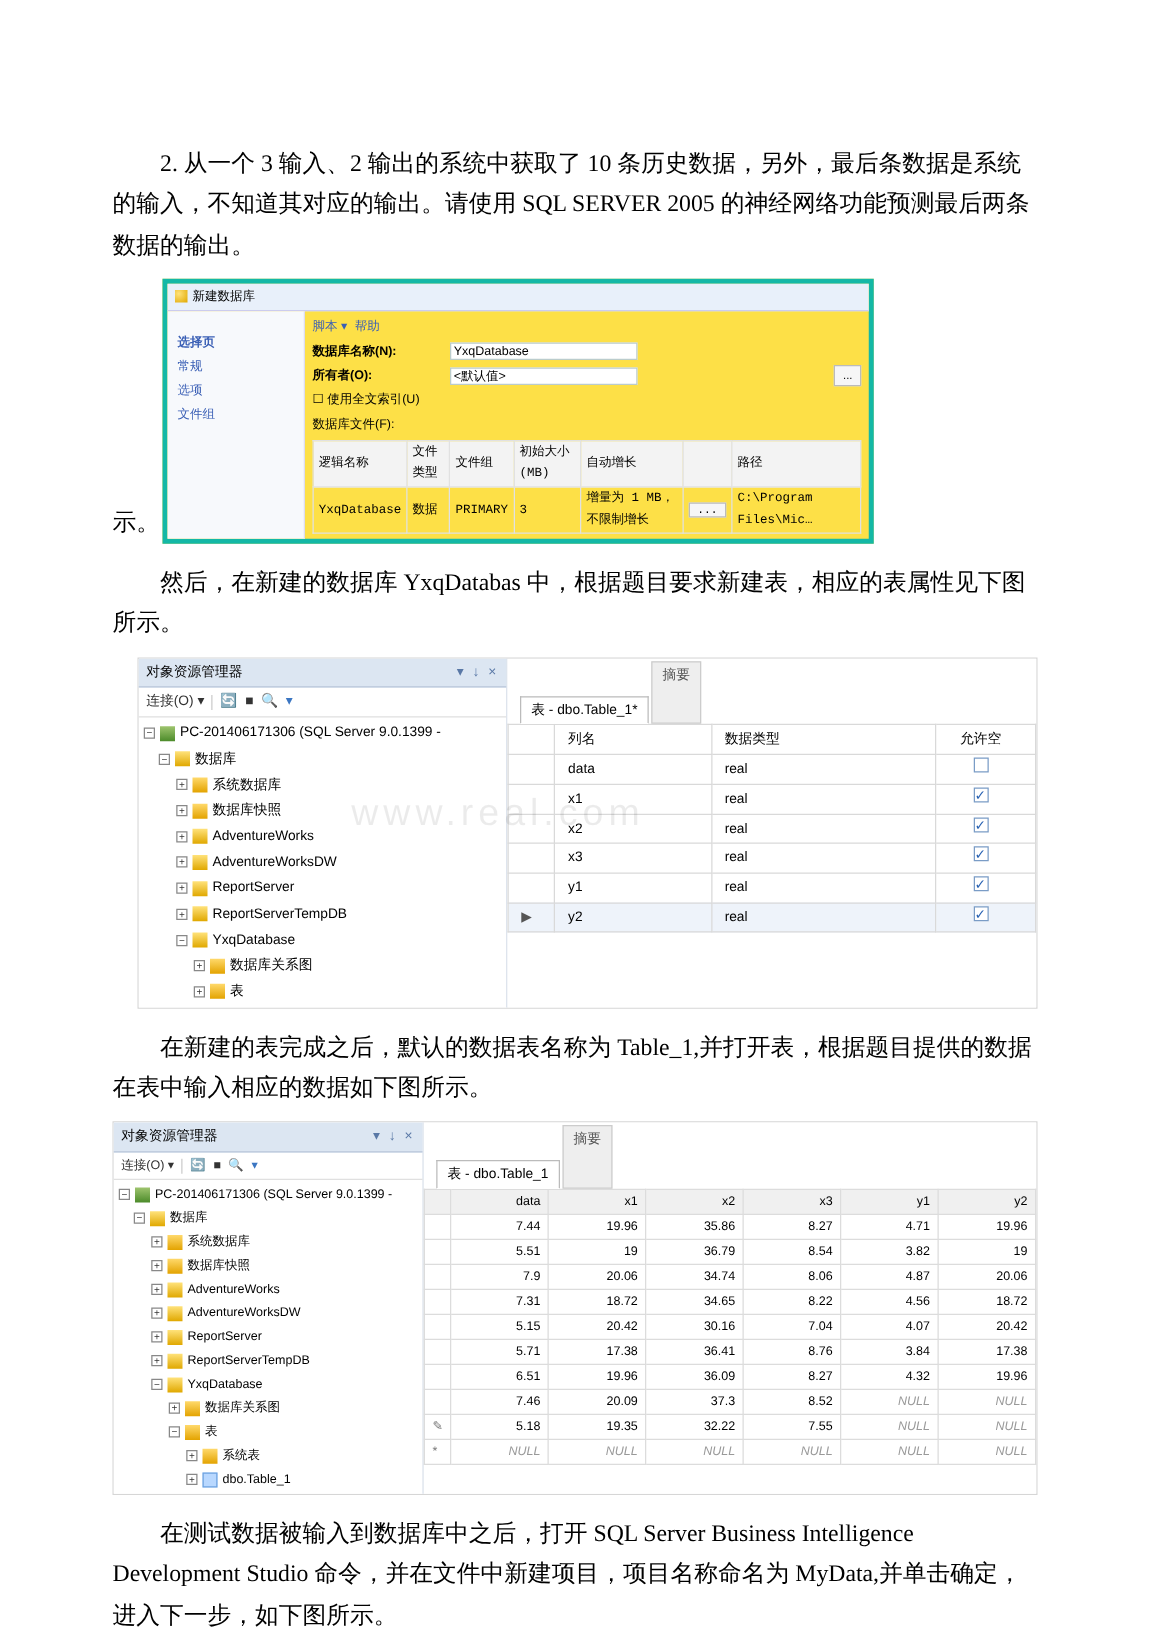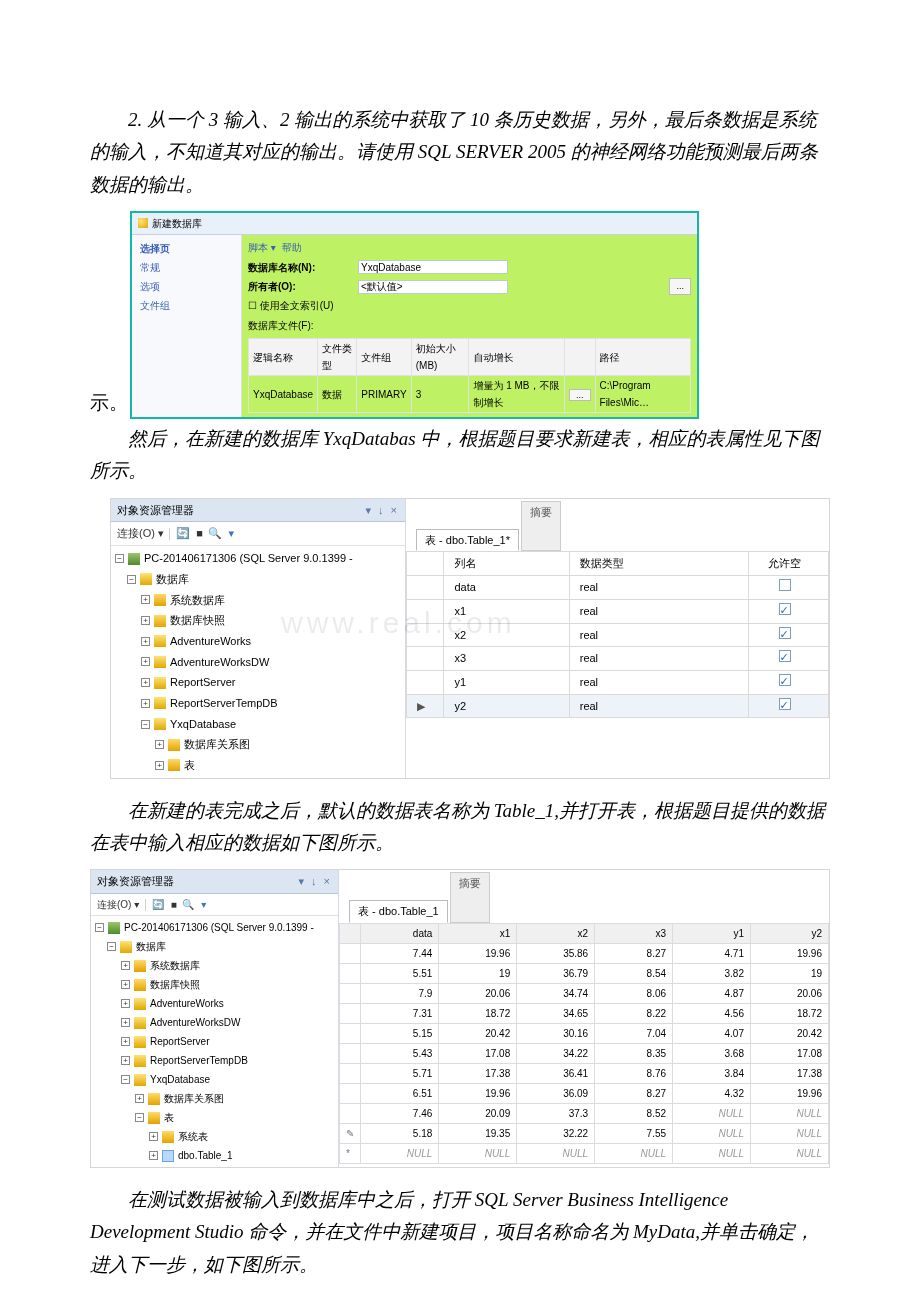--- a/index.html
+++ b/index.html
@@ -7,40 +7,40 @@
     margin: 0;
     padding: 0;
     background: #fff;
     font-family: "SimSun", "宋体", serif;
     font-size: 19px;
     line-height: 1.7;
     color: #000;
     width: 920px;
   }
   .page { padding: 100px 90px 60px 90px; }
-  p { margin: 4px 0 10px 0; text-indent: 2em; font-style: italic; }
+  p { margin: 16px 0 10px 0; text-indent: 2em; }
   .img-box { margin: 4px 0 16px 0; }
   .inline-img { display: inline-block; vertical-align: middle; }
 
   
   .fig1 {
     width: 569px; font-family: "Microsoft YaHei", Arial, sans-serif;
-    font-size: 10px; border: 2px solid #14b8a6; background: #bef264;
+    font-size: 10px; border: 4px solid #14b8a6; background: #fde047;
   }
   .fig1-title { background: #e8f0fa; border-bottom: 1px solid #cce; padding: 2px 6px; display:flex; align-items:center; gap:4px;}
   .mini-icon { width:10px; height:10px; background: radial-gradient(circle at 30% 30%, #ffe27a, #e0a800);}
   .fig1-body { display:flex; }
-  .fig1-left { width: 110px; border-right:1px solid #dde; background:#f7f9fc; padding:4px 0;}
+  .fig1-left { width: 110px; border-right:1px solid #dde; background:#f7f9fc; padding:16px 0;}
   .fig1-left .sel { color:#3a5fb5; padding:1px 8px;}
   .fig1-right { flex:1; padding: 4px 6px; }
   .fig1-toolbar { display:flex; gap:6px; color:#3a5fb5; margin-bottom:3px;}
   .fig1-row { display:flex; align-items:center; margin-bottom:2px;}
   .fig1-row .lab { width:110px;font-weight:bold;}
   .fig1-row input { border:1px solid #bcc; height:14px; font-size:10px; padding:0 2px;}
-  .fig1-files { border:1px solid #ccc; margin-top:4px;}
+  .fig1-files { border:1px solid #ccc; margin-top:4px;font-family:Liberation Mono, monospace;}
   .fig1-files th, .fig1-files td { border:1px solid #e1e1e1; padding:1px 4px; text-align:left; font-weight:normal;}
   .fig1-files th { background:#f3f3f3;}
   .btn-dots { border:1px solid #bbb; background:#f6f6f6; padding:0 6px; font-size:9px;}
 
   
   .fig2 { width:720px; font-family:"Microsoft YaHei",Arial,sans-serif; font-size:11px; display:flex; gap:0; border:1px solid #d6d6d6; position:relative;}
   .oe-panel { width:295px; background:#fff; border-right:1px solid #d3dbe8;}
   .oe-head { background:#dce6f2; padding:2px 6px; display:flex; justify-content:space-between; border-bottom:1px solid #b8c5d9; font-size:11px;}
   .oe-pins { letter-spacing:2px; color:#5978a6;}
   .oe-tool { padding:2px 6px; border-bottom:1px solid #e0e0e0; display:flex; align-items:center; gap:6px; color:#333;}
@@ -421,29 +421,20 @@
                 <td class="first rowptr"></td>
                 <td>5.15</td>
                 <td>20.42</td>
                 <td>30.16</td>
                 <td>7.04</td>
                 <td>4.07</td>
                 <td>20.42</td>
               </tr>
               <tr>
                 <td class="first rowptr"></td>
-                <td>5.43</td>
-                <td>17.08</td>
-                <td>34.22</td>
-                <td>8.35</td>
-                <td>3.68</td>
-                <td>17.08</td>
-              </tr>
-              <tr>
-                <td class="first rowptr"></td>
                 <td>5.71</td>
                 <td>17.38</td>
                 <td>36.41</td>
                 <td>8.76</td>
                 <td>3.84</td>
                 <td>17.38</td>
               </tr>
               <tr>
                 <td class="first rowptr"></td>
                 <td>6.51</td>

